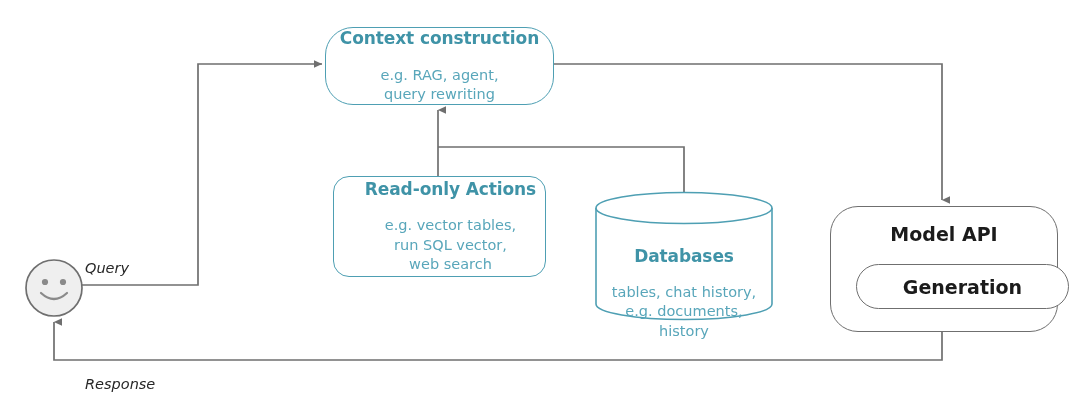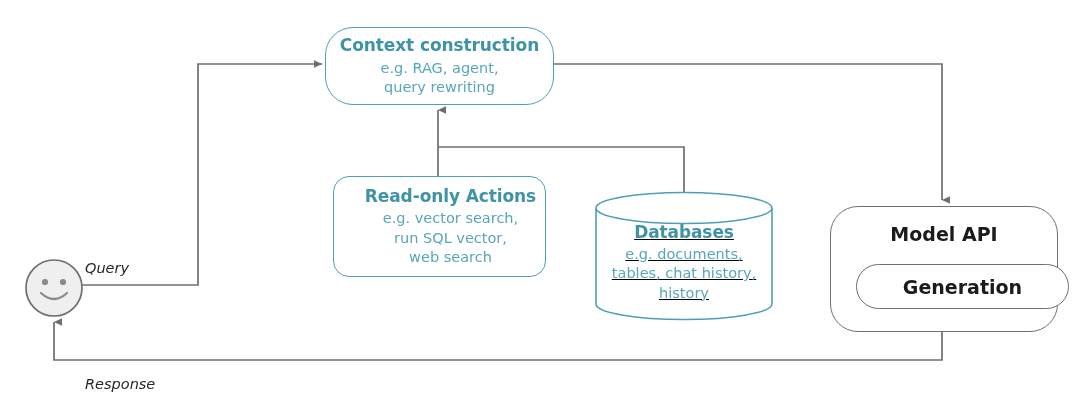--- a/index.html
+++ b/index.html
@@ -49,37 +49,36 @@
     font-weight: bold;
     font-size: 17px;
     color: #3f93a7;
     line-height: 1.25;
     letter-spacing: -0.1px;
   }
   .node-sub {
     font-size: 14.5px;
     color: #58a6ba;
     line-height: 1.32;
-    margin-top: 2px;
+    margin-top: 16px;
   }
 
   
   #databases-node {
     position: absolute;
   }
   #databases-node .cyl-text {
     position: absolute;
     left: 0;
     right: 0;
-    top: 32px;
+    top: 56px;
     display: flex;
     flex-direction: column;
     align-items: center;
     text-align: center;
-    text-decoration: underline;
   }
 
   
   .gray-box {
     border: 1.6px solid #6f6f6f;
     background: #ffffff;
   }
   .gray-title {
     font-weight: bold;
     font-size: 19px;
@@ -142,38 +141,38 @@
     <div class="node-title">Context construction</div>
     <div class="node-sub">
       <div>e.g. RAG, agent,</div>
       <div>query rewriting</div>
     </div>
   </div>
 
   <div class="node teal-box rounded" id="read-only-actions-node" style="left:333px; top:176px; width:213px; height:101px;padding-left:22px;">
     <div class="node-title">Read-only Actions</div>
     <div class="node-sub">
-      <div>e.g. vector search,</div>
+      <div>e.g. vector tables,</div>
       <div>run SQL vector,</div>
       <div>web search</div>
     </div>
   </div>
 
   <div id="databases-node" style="left:594px; top:190px; width:180px; height:132px;">
     <svg width="180" height="132" viewBox="0 0 180 132" style="position:absolute; left:0; top:0;">
       <path d="M2,18 L2,114" fill="none" stroke="#4e9fb3" stroke-width="1.6"></path>
       <path d="M178,18 L178,114" fill="none" stroke="#4e9fb3" stroke-width="1.6"></path>
       <ellipse cx="90" cy="18" rx="88" ry="15.5" fill="#ffffff" stroke="#4e9fb3" stroke-width="1.6"></ellipse>
       <path d="M2,114 A88,15.5 0 0 0 178,114" fill="none" stroke="#4e9fb3" stroke-width="1.6"></path>
     </svg>
     <div class="cyl-text">
       <div class="node-title">Databases</div>
       <div class="node-sub">
+        <div>tables, chat history,</div>
         <div>e.g. documents,</div>
-        <div>tables, chat history,</div>
         <div>history</div>
       </div>
     </div>
   </div>
 
   <div class="node gray-box" id="model-api-node" style="left:830px; top:206px; width:228px; height:126px;">
     <div class="gray-title">Model API</div>
     <div class="node gray-box" id="generation-node" style="left:25px; top:57px; width:213px; height:45px;">
       <div class="gray-title">Generation</div>
     </div>

